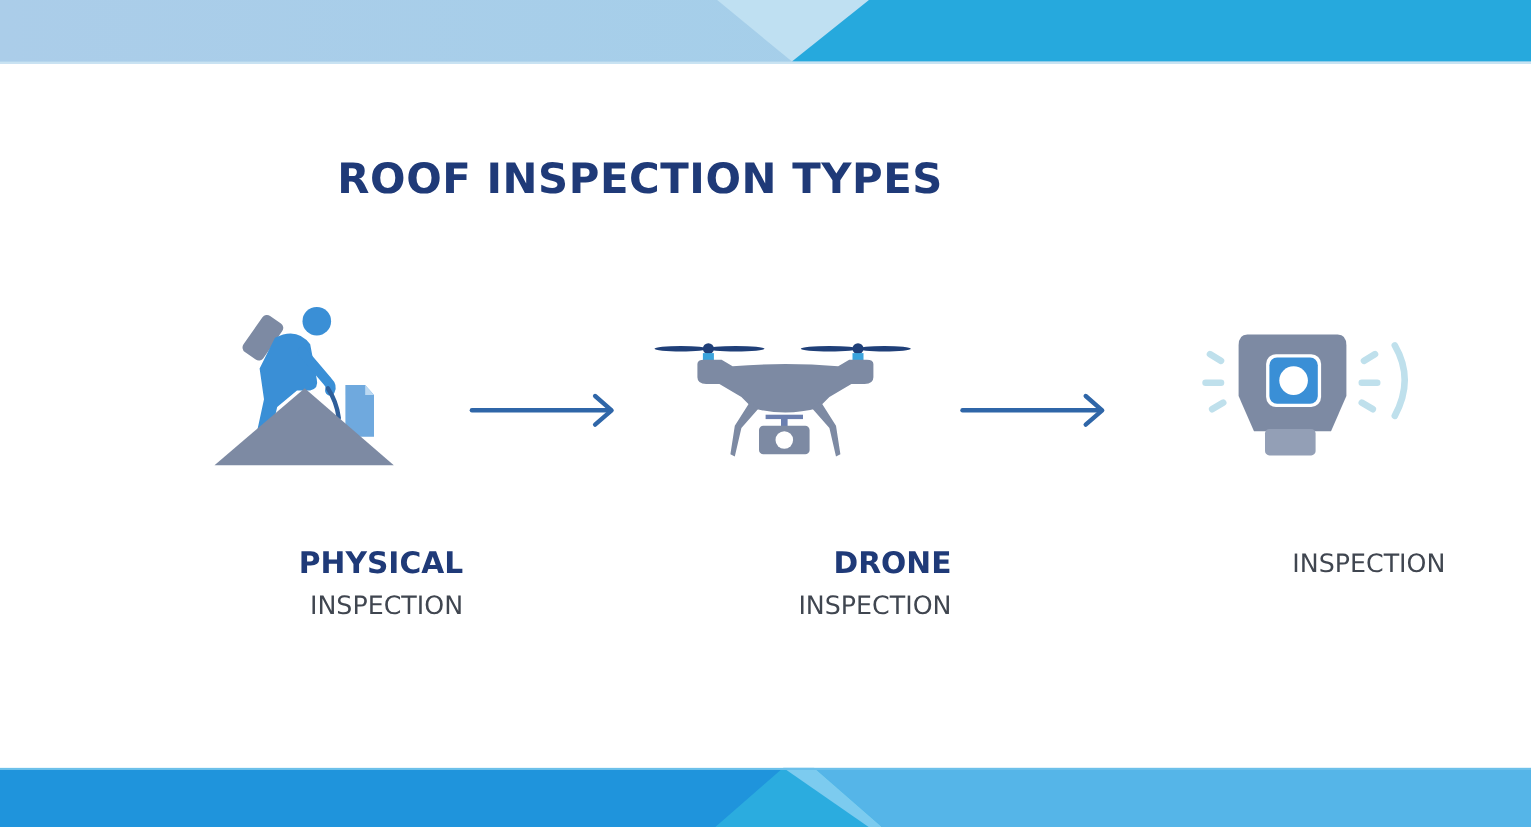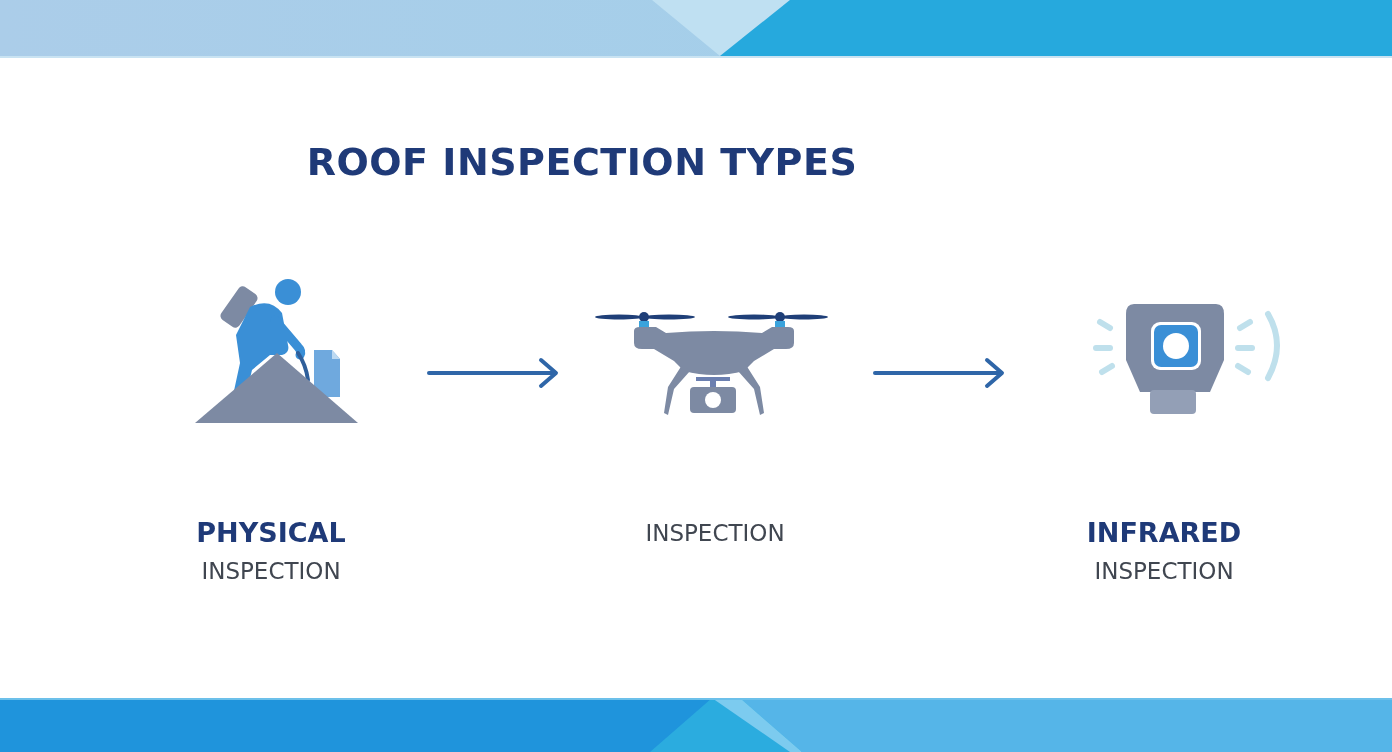--- a/index.html
+++ b/index.html
@@ -4,21 +4,21 @@
 <style>
   html, body { margin:0; padding:0; }
   body { width:1392px; height:752px; position:relative; overflow:hidden; background:#ffffff; font-family:"Liberation Sans", sans-serif; }
   .band { position:absolute; left:0; width:1392px; }
   .band svg { display:block; }
   #top-band { top:0; height:58px; }
   #bottom-band { top:698px; height:54px; }
   .title { position:absolute; left:0; width:1164px; top:140px; text-align:center; font-family:"DejaVu Sans", sans-serif; font-weight:bold; font-size:38px; color:#1f3a78; letter-spacing:0.5px; }
   .icon { position:absolute; }
   .arrow { position:absolute; }
-  .label { position:absolute; width:300px; text-align:center;margin-top:20px; }
+  .label { position:absolute; width:300px; text-align:right; }
   .label .l1 { font-family:"DejaVu Sans", sans-serif; font-weight:bold; font-size:27px; color:#1f3a78; line-height:38px; }
   .label .l2 { font-family:"DejaVu Sans", sans-serif; font-size:23px; color:#404650; line-height:38px; }
 </style>
 </head>
 <body>
 
 <div class="band" id="top-band">
   <svg width="1392" height="58" viewBox="0 0 1392 58">
     <defs>
       <linearGradient id="tl" x1="0" x2="1" y1="0" y2="0">
@@ -114,24 +114,24 @@
     <rect x="66" y="25" width="44" height="42" rx="7" fill="#3a8fd6"></rect>
     <circle cx="88" cy="46" r="13" fill="#ffffff"></circle>
   </svg>
 </div>
 
 <div class="label" style="left:121px;top:494px;">
   <div class="l1">PHYSICAL</div>
   <div class="l2">INSPECTION</div>
 </div>
 <div class="label" style="left:565px;top:494px;">
+  <div class="l1">DRONE</div>
   <div class="l2">INSPECTION</div>
 </div>
 <div class="label" style="left:1014px;top:494px;">
-  <div class="l1">INFRARED</div>
   <div class="l2">INSPECTION</div>
 </div>
 
 <div class="band" id="bottom-band">
   <svg width="1392" height="54" viewBox="0 0 1392 54">
     <rect x="0" y="0" width="1392" height="54" fill="#1f94dc"></rect>
     <polygon points="712,0 1392,0 1392,54 802,54" fill="#55b5e8"></polygon>
     <polygon points="712,0 740,0 802,54 650,54" fill="#2bacdf"></polygon>
     <polygon points="712,0 740,0 802,54 790,54" fill="#7ccbef"></polygon>
     <rect x="0" y="0" width="1392" height="2" fill="#6cc0ea"></rect>

